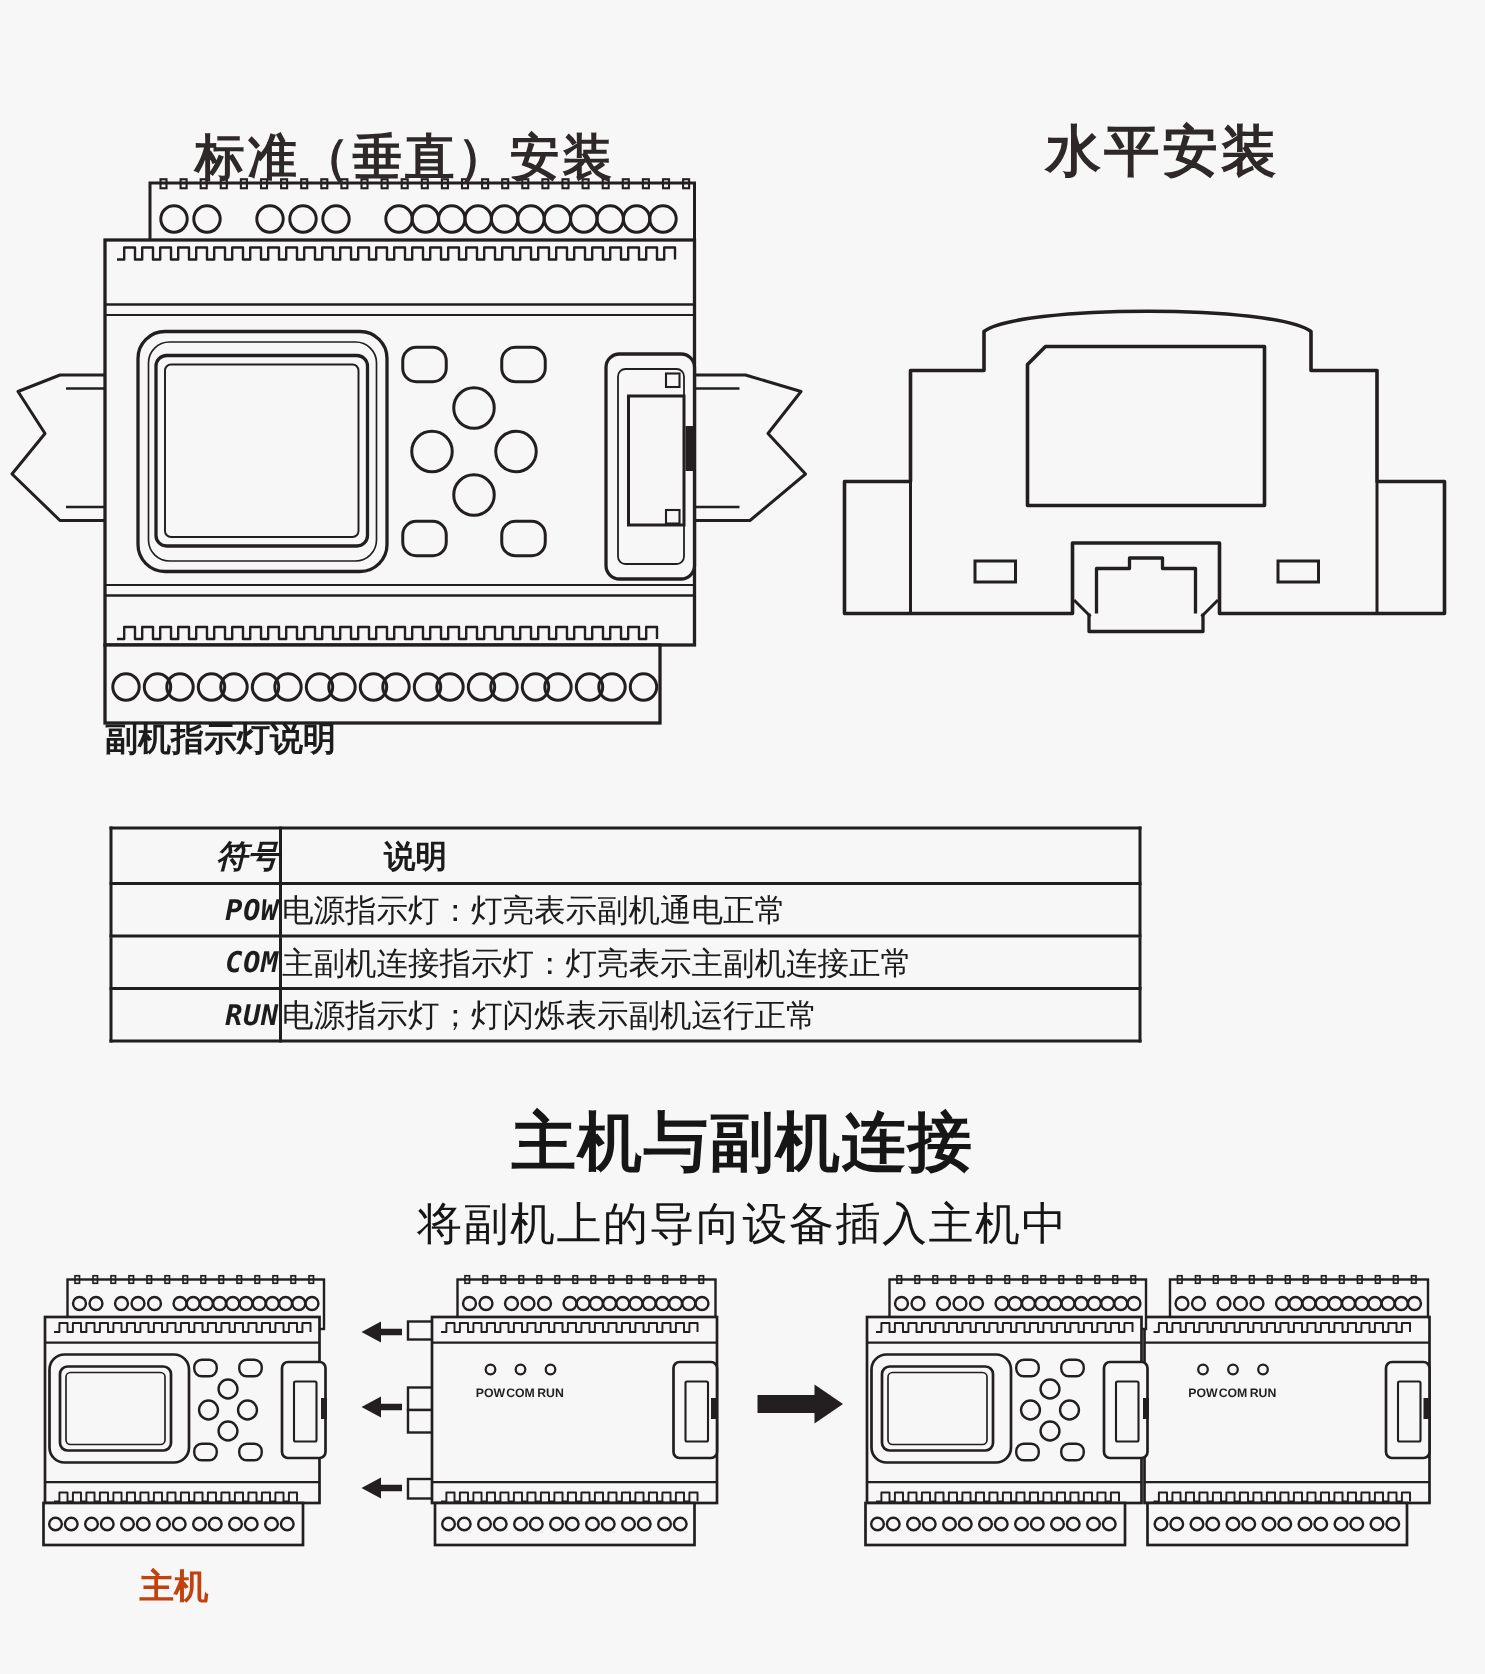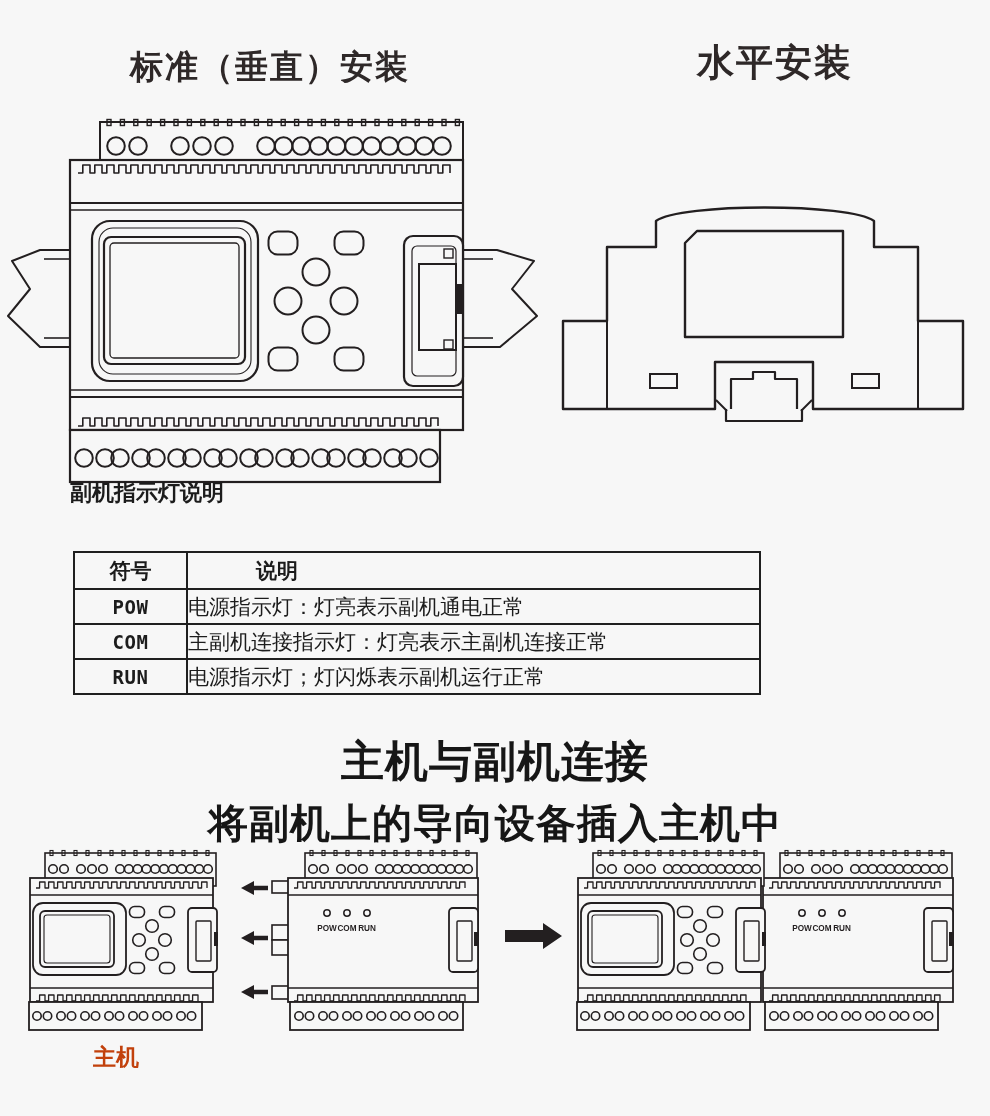--- a/index.html
+++ b/index.html
@@ -1,39 +1,39 @@
 <!DOCTYPE html>
 <html><head>
 <meta charset="utf-8">
 <style>
   html,body{margin:0;padding:0;}
   body{background:#f7f7f7;font-family:"Liberation Sans",sans-serif;}
   .page{position:relative;width:990px;height:1116px;background:#f7f7f7;overflow:hidden;margin:0 auto;color:#231f20;}
   #art{position:absolute;left:0;top:0;width:990px;height:1116px;}
 
   .serif-title{position:absolute;text-align:center;font-family:"Liberation Serif","DejaVu Serif",serif;
-    font-weight:700;color:#2e2828;letter-spacing:2px;}
+    font-weight:700;color:#2e2828;letter-spacing:2px;margin-top:38px;}
   .title-vertical{left:40px;top:45px;width:460px;font-size:33px;}
   .title-horizontal{left:570px;top:38px;width:410px;font-size:37px;}
 
   .table-caption{position:absolute;left:70px;top:478px;font-size:22px;font-weight:600;color:#1c1c1c;}
   .ind-table{position:absolute;left:73px;top:551px;width:688px;border-collapse:collapse;table-layout:fixed;}
   .ind-table th,.ind-table td{border:2px solid #1f1f1f;font-size:21px;font-weight:500;color:#1c1c1c;
     padding:0;vertical-align:middle;box-sizing:border-box;}
   .ind-table th{height:37px;font-weight:600;}
   .ind-table td{height:35px;}
-  .ind-table .c1{width:113px;text-align:center;}
+  .ind-table .c1{width:113px;text-align:right;font-style:italic;}
   .ind-table .c2{text-align:left;}
   .ind-table th.c2{padding-left:68px;}
   .ind-table .sym{font-family:"DejaVu Sans Mono","Liberation Mono",monospace;font-weight:700;font-size:19px;letter-spacing:0.5px;}
 
   .conn-title{position:absolute;left:0;top:733px;width:990px;text-align:center;
     font-size:43px;font-weight:800;color:#161616;letter-spacing:1px;}
   .conn-subtitle{position:absolute;left:0;top:796px;width:990px;text-align:center;
-    font-size:40px;font-weight:700;color:#161616;letter-spacing:1px;}
+    font-size:30px;font-weight:400;color:#161616;letter-spacing:1px;}
 
   .dev-label{position:absolute;text-align:center;font-family:"Liberation Serif","DejaVu Serif",serif;
     font-weight:700;font-size:23px;color:#c2410c;}
   .label-master{left:36px;top:1042px;width:160px;}
   .label-slave{left:297px;top:1042px;width:160px;}
 </style>
 </head>
 <body>
 
 <div class="page">

